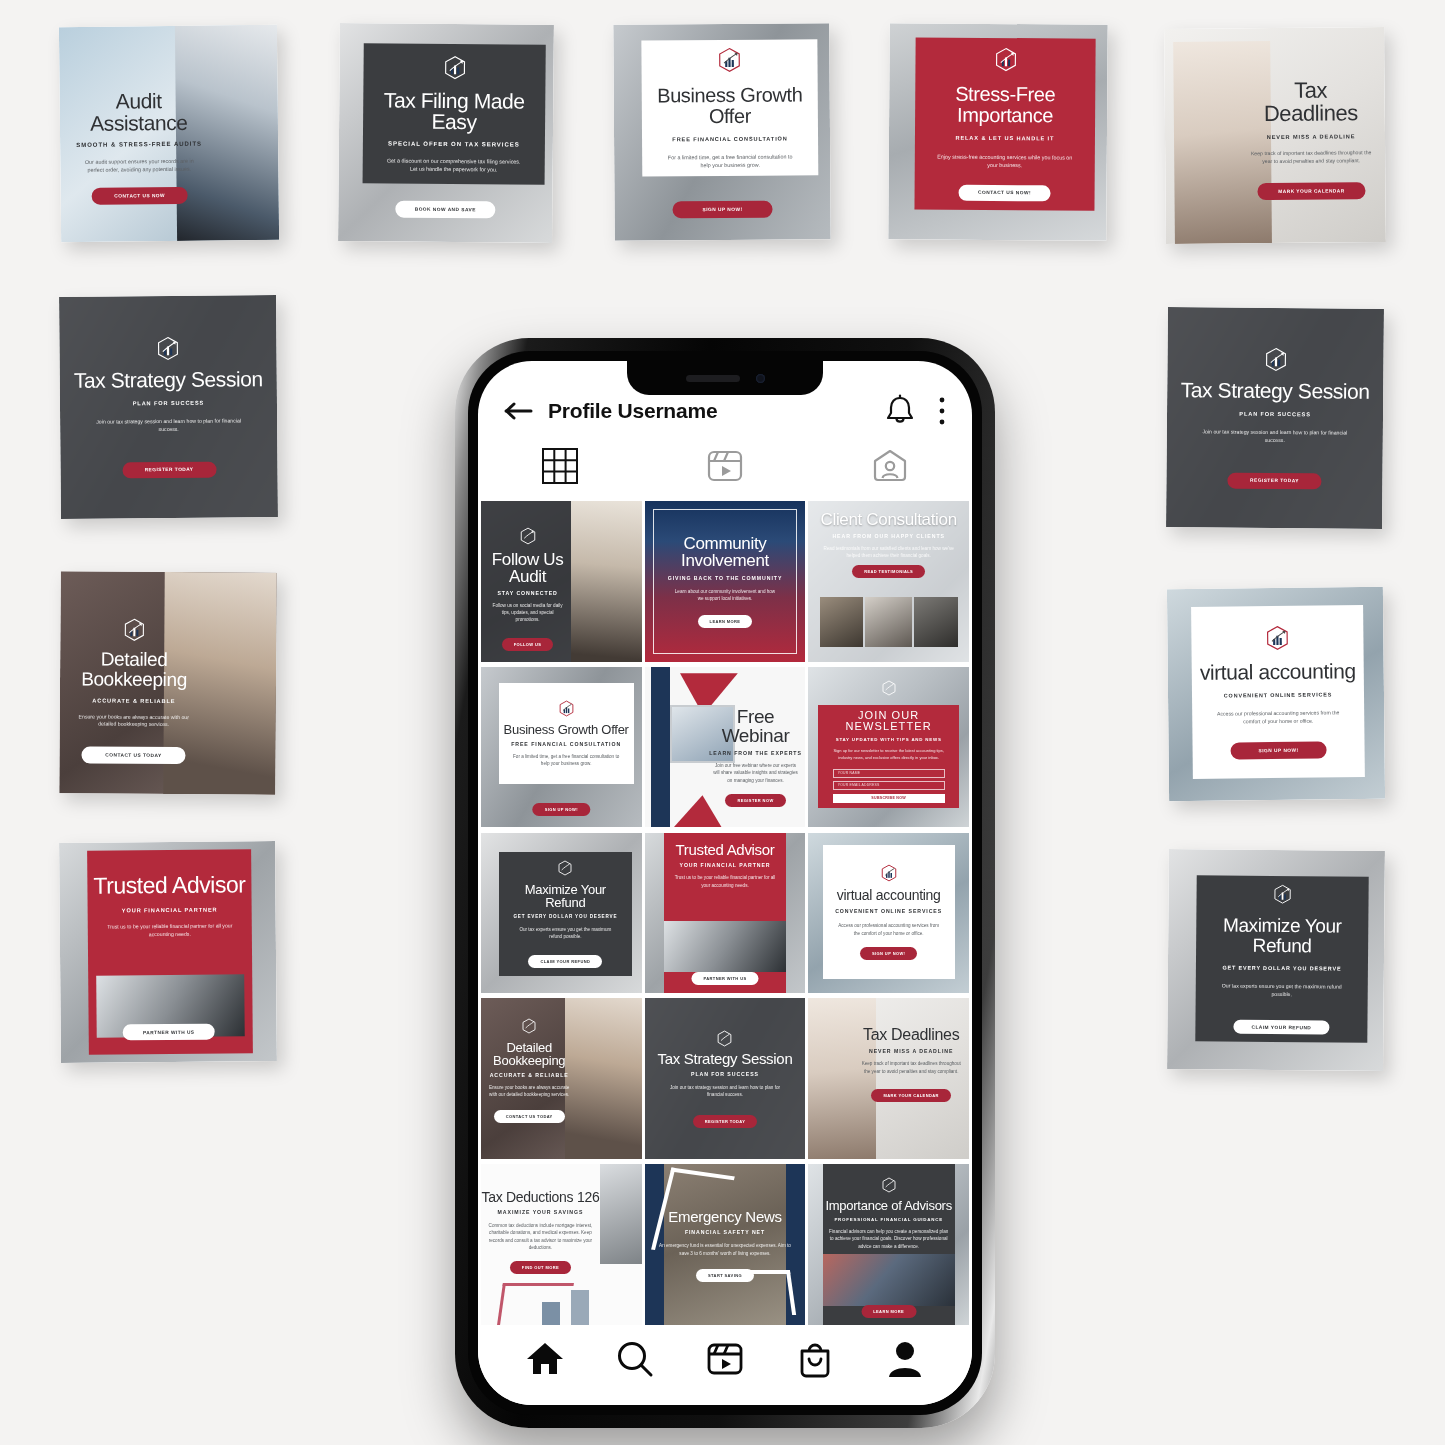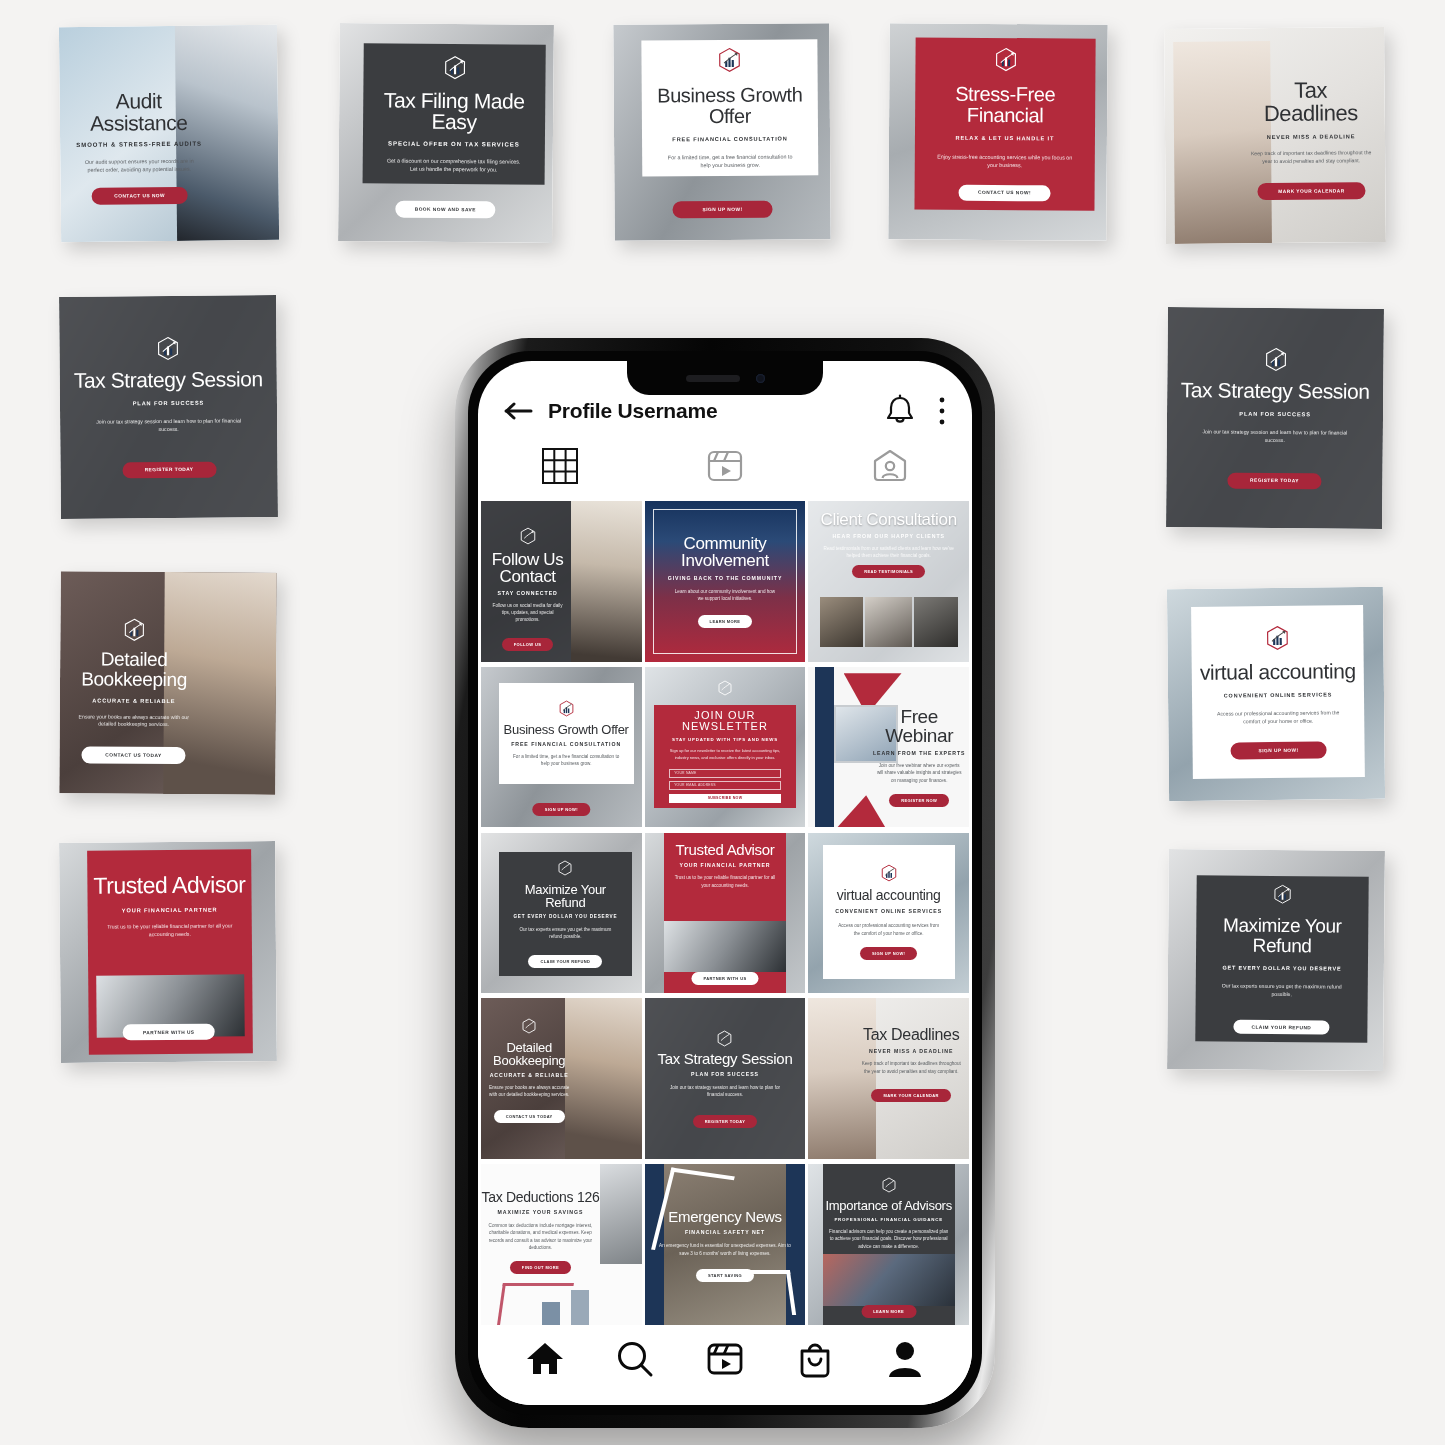--- a/index.html
+++ b/index.html
@@ -191,21 +191,21 @@
     <div class="ph ph-desk"></div>
     <div class="panel panel-red" style="left:26px; top:14px; right:12px; bottom:30px; padding:6px;">
       <svg class="logo" width="25" height="25" viewBox="0 0 48 48">
         <path d="M24 3 L42 13 V35 L24 45 L6 35 V13 Z" fill="none" stroke="#ffffff" stroke-width="2.2"></path>
         <rect x="16" y="26" width="4" height="11" fill="#1d3557"></rect>
         <rect x="22" y="20" width="4" height="17" fill="#fff"></rect>
         <rect x="28" y="24" width="4" height="13" fill="#1d3557"></rect>
         <path d="M14 30 C22 22, 30 17, 38 12" stroke="#fff" stroke-width="2" fill="none"></path>
         <path d="M33 11 L39 11 L38 17 Z" fill="#fff"></path>
       </svg>
-      <div class="m-title t-light" style="font-size:20px;margin-top:12px;">Stress-Free Financial</div>
+      <div class="m-title t-light" style="font-size:20px;margin-top:12px;">Stress-Free Importance</div>
       <div class="m-sub t-light" style="font-size:5.6px;margin-top:9px;">Relax &amp; Let Us Handle It</div>
       <div class="m-body t-muted-l" style="font-size:5.4px;margin-top:12px;padding:0 16px;">Enjoy stress-free accounting services while you focus on your business.</div>
       <div class="m-btn btn-white" style="font-size:4.8px;margin-top:16px;width:92px;height:16px;">Contact Us Now!</div>
     </div>
   </div>
 </div>
 
 <div class="mock" style="left:1165px; top:28px; width:220px; height:215px; transform:rotate(-0.5deg);">
   <div class="mock-inner">
     <div class="ph" style="background:linear-gradient(150deg,#f2f1ef 0%,#e3e1de 50%,#cfcdc9 100%);"></div>
@@ -403,21 +403,21 @@
         <div class="cell">
           <div class="ph ph-dark"></div>
           <div class="veil-dark"></div>
           <div style="position:absolute;right:0;top:0;width:44%;height:100%;background:linear-gradient(185deg,#e9e3da 0%,#c5b9aa 40%,#433b35 95%);"></div>
           <div style="position:absolute;left:0;top:16%;width:58%;display:flex;flex-direction:column;align-items:center;">
             <svg width="18" height="18" viewBox="0 0 48 48">
               <path d="M24 3 L42 13 V35 L24 45 L6 35 V13 Z" fill="none" stroke="#fff" stroke-width="2.4"></path>
               <path d="M14 30 C22 22, 30 17, 38 12" stroke="#fff" stroke-width="2.4" fill="none"></path>
               <path d="M33 11 L39 11 L38 17 Z" fill="#fff"></path>
             </svg>
-            <div class="g-title t-light" style="margin-top:6px;">Follow Us Contact</div>
+            <div class="g-title t-light" style="margin-top:6px;">Follow Us Audit</div>
             <div class="g-sub t-light" style="margin-top:5px;">Stay Connected</div>
             <div class="g-body t-muted-l" style="margin-top:6px;padding:0 10px;">Follow us on social media for daily tips, updates, and special promotions.</div>
             <div class="m-btn btn-red g-btn" style="margin-top:14px;">Follow Us</div>
           </div>
         </div>
 
         <div class="cell">
           <div class="ph ph-grad-blue-red"></div>
           <div style="position:absolute;inset:8px;border:1.5px solid rgba(255,255,255,0.85);display:flex;flex-direction:column;align-items:center;justify-content:center;padding:6px;">
             <div class="g-title t-light">Community Involvement</div>
@@ -451,20 +451,34 @@
               <rect x="16" y="26" width="4" height="11" fill="#1d3557"></rect>
               <rect x="22" y="20" width="4" height="17" fill="#1d3557"></rect>
               <rect x="28" y="24" width="4" height="13" fill="#1d3557"></rect>
               <path d="M14 30 C22 22, 30 17, 38 12" stroke="#4a4a4a" stroke-width="2.4" fill="none"></path>
             </svg>
             <div class="g-title t-dark" style="font-size:13px;margin-top:6px;">Business Growth Offer</div>
             <div class="g-sub t-dark" style="margin-top:5px;">Free Financial Consultation</div>
             <div class="g-body t-muted-d" style="margin-top:6px;padding:0 8px;">For a limited time, get a free financial consultation to help your business grow.</div>
           </div>
           <div class="m-btn btn-red g-btn" style="position:absolute;left:50%;transform:translateX(-50%);bottom:7%;">Sign Up Now!</div>
+        </div>
+
+        <div class="cell">
+          <div class="ph" style="background:#f7f7f7;"></div>
+          <div style="position:absolute;left:4%;top:0;width:12%;height:100%;background:#1d3557;"></div>
+          <div style="position:absolute;left:22%;top:4%;width:36%;height:26%;background:#b32a3c;clip-path:polygon(0 0,100% 0,40% 100%);"></div>
+          <div style="position:absolute;left:16%;top:24%;width:40%;height:36%;background:linear-gradient(150deg,#dfe5ea,#8fa3b5);border:2px solid #c8ccd0;"></div>
+          <div style="position:absolute;right:2%;top:25%;width:58%;display:flex;flex-direction:column;align-items:center;">
+            <div class="g-title t-dark" style="font-size:19px;">Free Webinar</div>
+            <div class="g-sub t-dark" style="margin-top:5px;">Learn From the Experts</div>
+            <div class="g-body t-muted-d" style="margin-top:6px;padding:0 4px;">Join our free webinar where our experts will share valuable insights and strategies on managing your finances.</div>
+            <div class="m-btn btn-red g-btn" style="margin-top:10px;">Register Now</div>
+          </div>
+          <div style="position:absolute;left:18%;bottom:0;width:30%;height:20%;background:#b32a3c;clip-path:polygon(0 100%,60% 0,100% 100%);"></div>
         </div>
 
         <div class="cell">
           <div class="ph ph-office"></div>
           <svg width="16" height="16" viewBox="0 0 48 48" style="position:absolute;left:50%;transform:translateX(-50%);top:8%;">
             <path d="M24 3 L42 13 V35 L24 45 L6 35 V13 Z" fill="none" stroke="#fff" stroke-width="2.6"></path>
             <path d="M14 30 C22 22, 30 17, 38 12" stroke="#fff" stroke-width="2.4" fill="none"></path>
           </svg>
           <div class="panel panel-red" style="left:6%;top:24%;right:6%;bottom:12%;padding:5px;">
             <div class="g-title t-light" style="font-size:11px;letter-spacing:0.1em;text-transform:uppercase;">Join Our Newsletter</div>
@@ -474,34 +488,20 @@
               <span style="font-size:3.4px;color:rgba(255,255,255,0.8);text-transform:uppercase;letter-spacing:0.06em;">Your Name</span>
             </div>
             <div style="margin-top:3px;width:85%;height:9px;border:0.7px solid rgba(255,255,255,0.7);display:flex;align-items:center;padding-left:4px;">
               <span style="font-size:3.4px;color:rgba(255,255,255,0.8);text-transform:uppercase;letter-spacing:0.06em;">Your Email Address</span>
             </div>
             <div style="margin-top:4px;width:85%;height:10px;background:#fff;color:#a8263a;font-size:3.6px;letter-spacing:0.08em;text-transform:uppercase;display:flex;align-items:center;justify-content:center;font-weight:600;">Subscribe Now</div>
           </div>
         </div>
 
         <div class="cell">
-          <div class="ph" style="background:#f7f7f7;"></div>
-          <div style="position:absolute;left:4%;top:0;width:12%;height:100%;background:#1d3557;"></div>
-          <div style="position:absolute;left:22%;top:4%;width:36%;height:26%;background:#b32a3c;clip-path:polygon(0 0,100% 0,40% 100%);"></div>
-          <div style="position:absolute;left:16%;top:24%;width:40%;height:36%;background:linear-gradient(150deg,#dfe5ea,#8fa3b5);border:2px solid #c8ccd0;"></div>
-          <div style="position:absolute;right:2%;top:25%;width:58%;display:flex;flex-direction:column;align-items:center;">
-            <div class="g-title t-dark" style="font-size:19px;">Free Webinar</div>
-            <div class="g-sub t-dark" style="margin-top:5px;">Learn From the Experts</div>
-            <div class="g-body t-muted-d" style="margin-top:6px;padding:0 4px;">Join our free webinar where our experts will share valuable insights and strategies on managing your finances.</div>
-            <div class="m-btn btn-red g-btn" style="margin-top:10px;">Register Now</div>
-          </div>
-          <div style="position:absolute;left:18%;bottom:0;width:30%;height:20%;background:#b32a3c;clip-path:polygon(0 100%,60% 0,100% 100%);"></div>
-        </div>
-
-        <div class="cell">
           <div class="ph ph-paper"></div>
           <div class="panel panel-dark" style="left:11%;top:12%;right:6%;bottom:11%;padding:5px;">
             <svg width="16" height="16" viewBox="0 0 48 48">
               <path d="M24 3 L42 13 V35 L24 45 L6 35 V13 Z" fill="none" stroke="#fff" stroke-width="2.6"></path>
               <path d="M14 30 C22 22, 30 17, 38 12" stroke="#fff" stroke-width="2.4" fill="none"></path>
             </svg>
             <div class="g-title t-light" style="font-size:13px;margin-top:7px;">Maximize Your Refund</div>
             <div class="g-sub t-light" style="margin-top:5px;font-size:4.6px;">Get Every Dollar You Deserve</div>
             <div class="g-body t-muted-l" style="margin-top:7px;padding:0 10px;">Our tax experts ensure you get the maximum refund possible.</div>
             <div class="m-btn btn-white g-btn" style="margin-top:14px;">Claim Your Refund</div>

